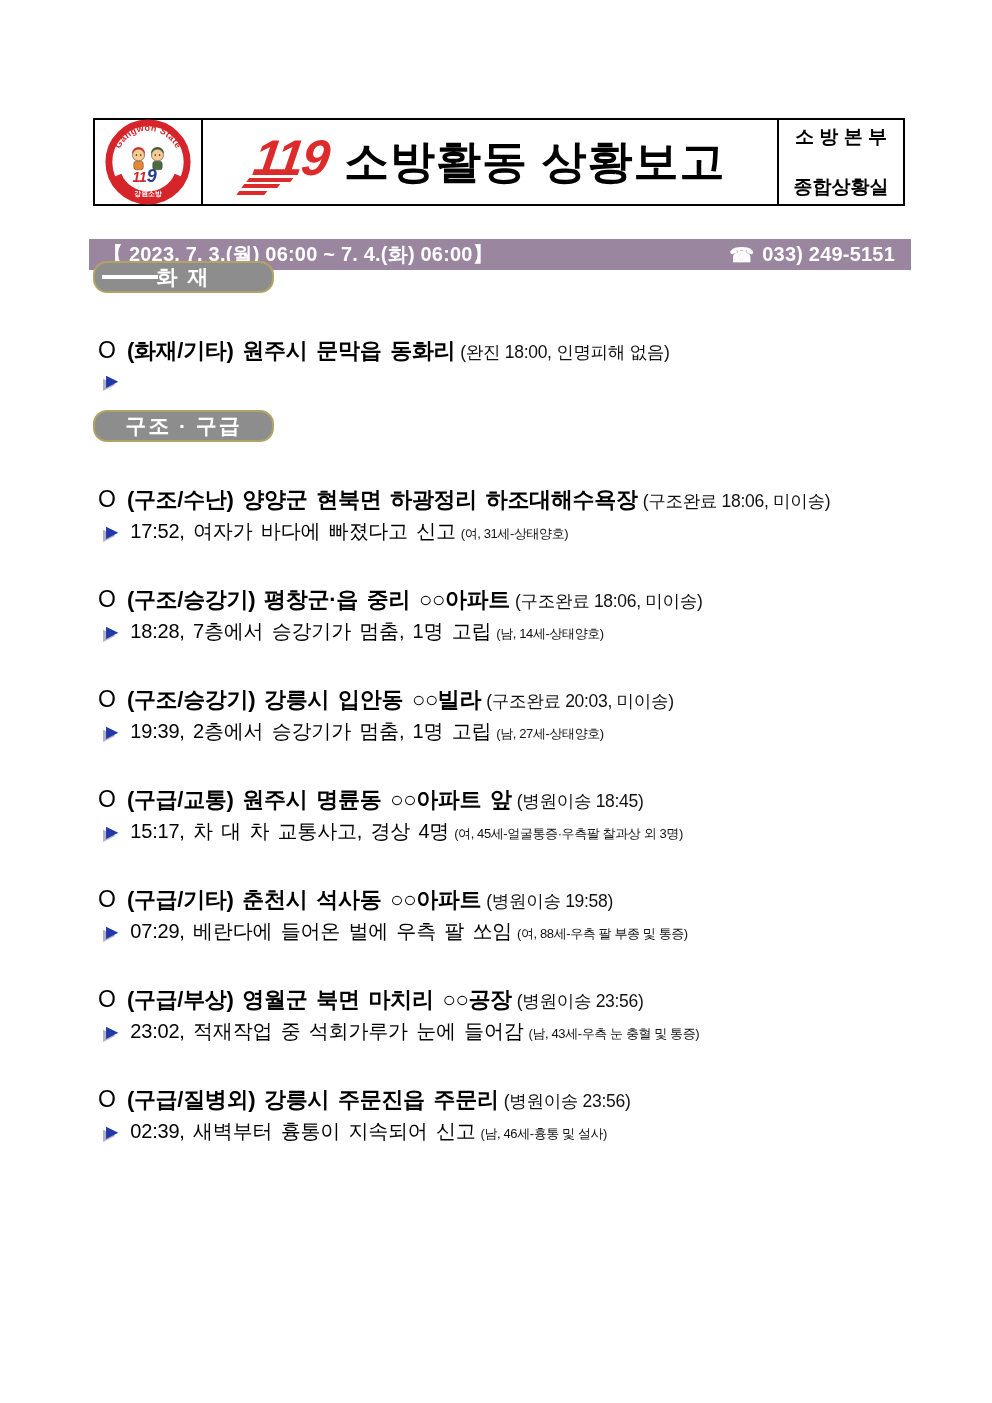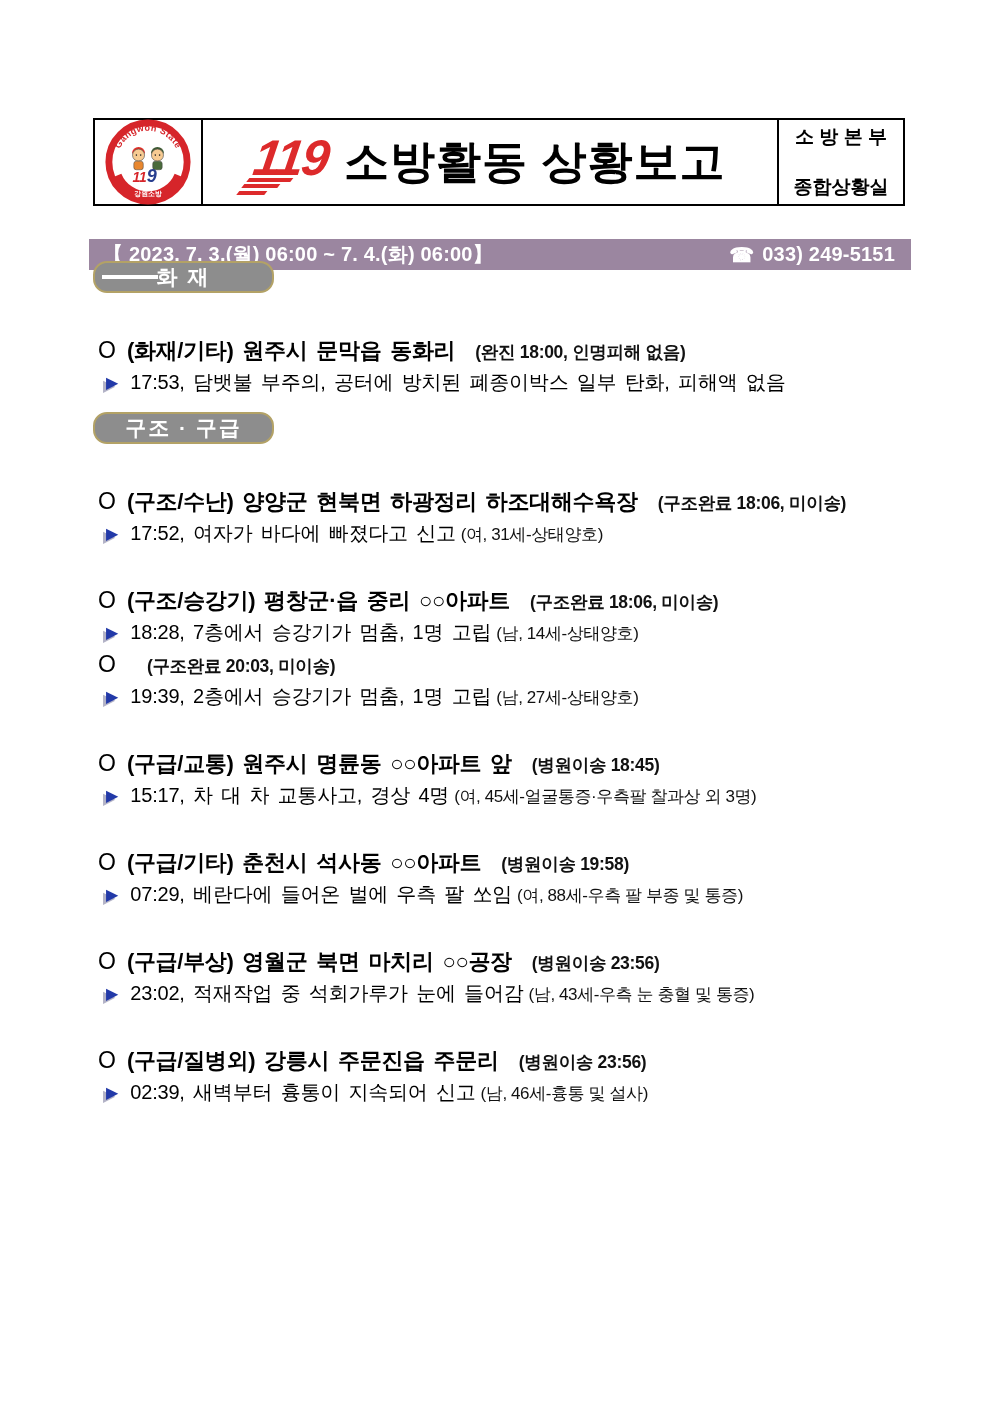--- a/index.html
+++ b/index.html
@@ -62,31 +62,31 @@
   .section:first-child .badge::before {
     content:""; position:absolute; left:7px; top:50%; transform:translateY(-50%);
     width:56px; height:4px; background:#fff;
   }
   .incident-head {
     display:flex; align-items:baseline; padding-left:5px;
     font-size:22px; line-height:30px; white-space:nowrap;
   }
   .bullet { font-size:23px; font-weight:500; margin-right:11px; color:#000; }
   .head-title { font-weight:800; color:#000; word-spacing:3px; letter-spacing:-0.3px;margin-top:36px; }
-  .head-status { font-size:17.5px; font-weight:700; color:#111; margin-left:20px; letter-spacing:-0.3px; }
+  .head-status { font-size:17.5px; font-weight:400; color:#111; margin-left:5px; letter-spacing:-0.3px; }
   .incident-detail {
     display:flex; align-items:baseline; padding-left:13px;
     font-size:20px; line-height:30px; white-space:nowrap; color:#000;
   }
   .marker {
     color:var(--blue); font-size:16px; margin-right:12px;
     text-shadow:-3px 3px 0 #b2b2c6; transform:translateY(-1px);
   }
   .detail-text { word-spacing:3px; letter-spacing:-0.2px; }
-  .detail-note { font-size:17px; margin-left:5px; letter-spacing:-0.4px; color:#111; }
+  .detail-note { font-size:13px; margin-left:5px; letter-spacing:-0.4px; color:#111; }
 </style>
 </head>
 <body>
 
 <div class="page">
 
   <div class="header-table">
     <div class="logo-cell">
       <svg viewBox="0 0 100 100" width="86" height="86">
         <circle cx="50" cy="50" r="45.5" fill="#ffffff" stroke="#d6252a" stroke-width="8"></circle>
@@ -150,21 +150,20 @@
     </div>
     <div class="items">
   <div class="incident">
     <div class="incident-head">
       <span class="bullet">O</span>
       <span class="head-title">(화재/기타) 원주시 문막읍 동화리</span>
       <span class="head-status">(완진 18:00, 인명피해 없음)</span>
     </div>
     <div class="incident-detail">
       <span class="marker">▶</span>
-      <span class="detail-text">17:53, 담뱃불 부주의, 공터에 방치된 폐종이박스 일부 탄화, 피해액 없음</span>
 
     </div>
   </div>
 </div>
   </div>
 
   <div class="section">
     <div class="badge">
       <span class="badge-label">구조 · 구급</span>
     </div>
@@ -191,20 +190,21 @@
     <div class="incident-detail">
       <span class="marker">▶</span>
       <span class="detail-text">18:28, 7층에서 승강기가 멈춤, 1명 고립</span>
       <span class="detail-note">(남, 14세-상태양호)</span>
     </div>
   </div>
 
   <div class="incident">
     <div class="incident-head">
       <span class="bullet">O</span>
+      <span class="head-title">(구조/승강기) 강릉시 입안동 ○○빌라</span>
       <span class="head-status">(구조완료 20:03, 미이송)</span>
     </div>
     <div class="incident-detail">
       <span class="marker">▶</span>
       <span class="detail-text">19:39, 2층에서 승강기가 멈춤, 1명 고립</span>
       <span class="detail-note">(남, 27세-상태양호)</span>
     </div>
   </div>
 
   <div class="incident">

